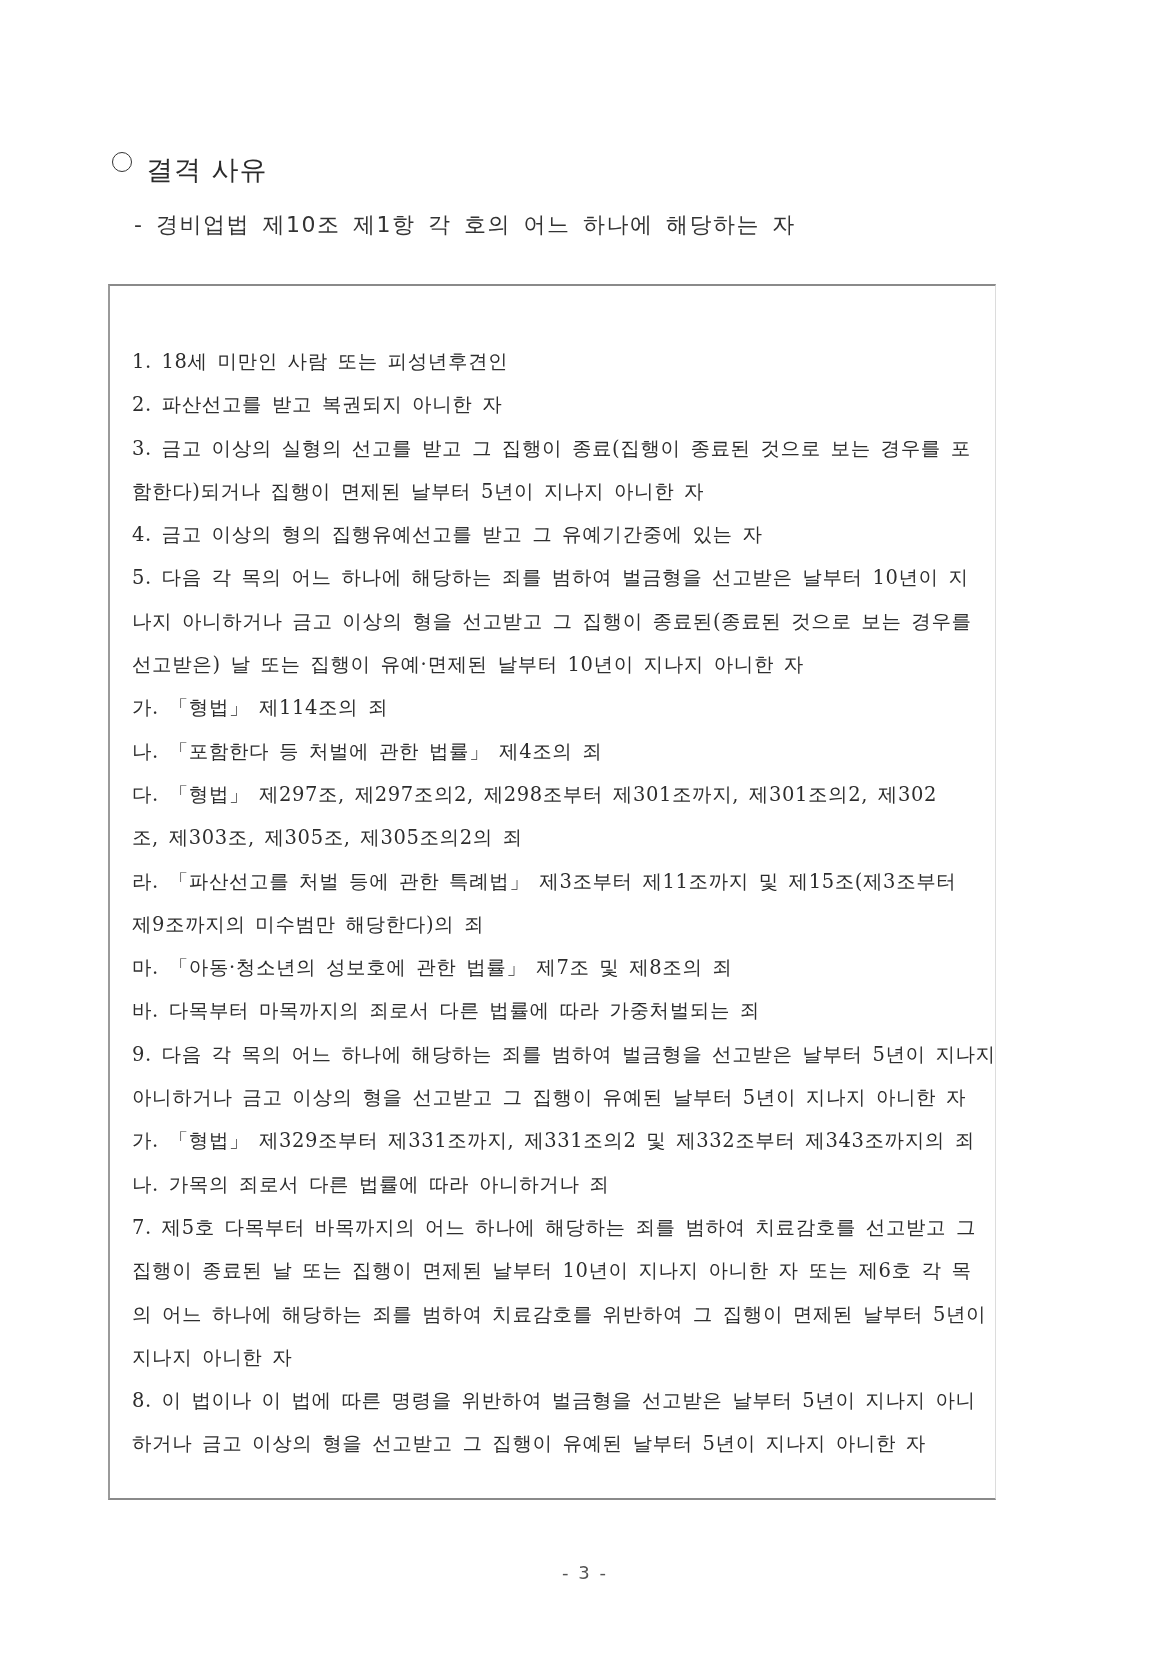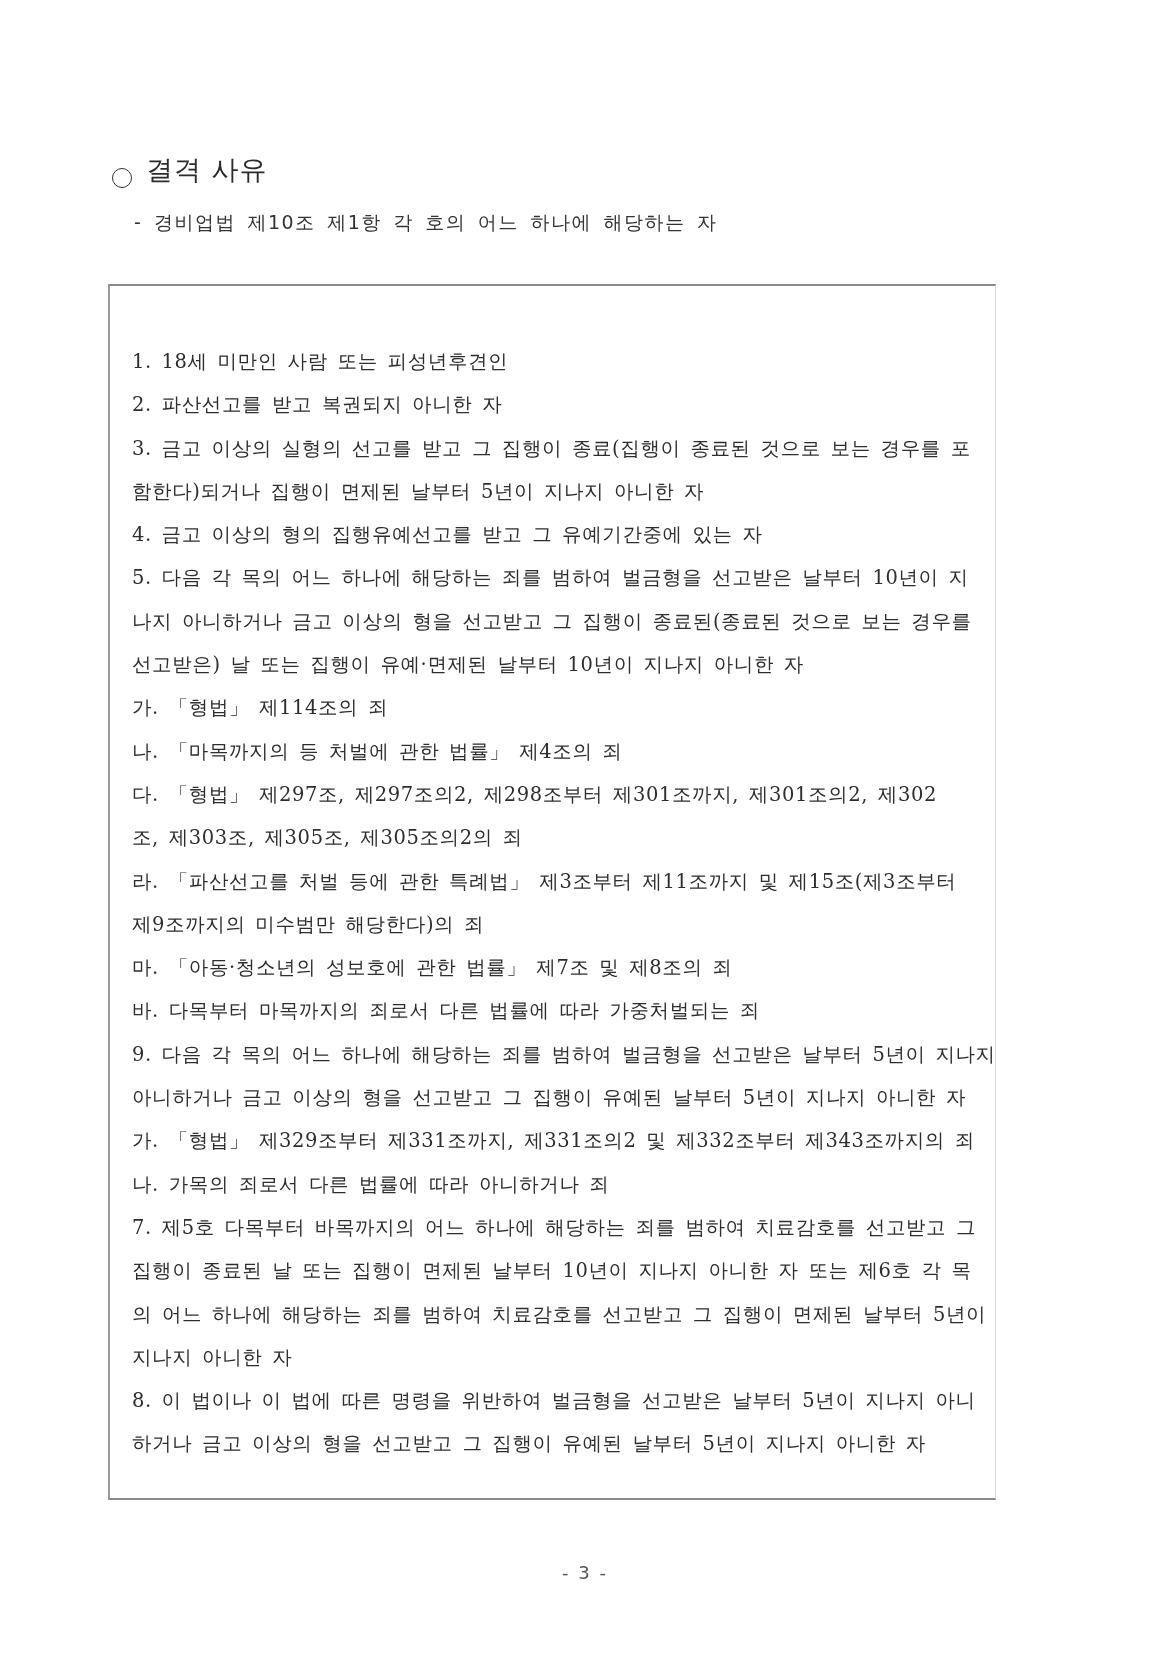--- a/index.html
+++ b/index.html
@@ -13,41 +13,41 @@
       position: relative;
       overflow: hidden;
       font-family: "DejaVu Serif", "Liberation Serif", serif;
       color: #2a2a2a;
     }
     .section-heading {
       position: absolute;
       left: 112px;
       top: 152px;
       display: flex;
-      align-items: flex-end;
+      align-items: flex-start;
       font-family: "DejaVu Sans", "Liberation Sans", sans-serif;
       font-size: 27px;
       color: #2b2b2b;
       letter-spacing: 1px;
     }
     .circle-bullet {
       display: inline-block;
       width: 20px;
       height: 20px;
       border: 1.6px solid #333;
       border-radius: 50%;
       margin-right: 14px;
       box-sizing: border-box;
     }
     .subheading {
       position: absolute;
       left: 134px;
       top: 210px;
       font-family: "DejaVu Sans", "Liberation Sans", sans-serif;
-      font-size: 19px;
+      font-size: 22px;
       color: #333;
       letter-spacing: 1.5px;
       word-spacing: 4px;
     }
     .box {
       position: absolute;
       left: 108px;
       top: 284px;
       width: 888px;
       height: 1216px;
@@ -101,33 +101,33 @@
   <ul class="lines">
     <li class="line">1. 18세 미만인 사람 또는 피성년후견인</li>
     <li class="line">2. 파산선고를 받고 복권되지 아니한 자</li>
     <li class="line">3. 금고 이상의 실형의 선고를 받고 그 집행이 종료(집행이 종료된 것으로 보는 경우를 포</li>
     <li class="line">함한다)되거나 집행이 면제된 날부터 5년이 지나지 아니한 자</li>
     <li class="line">4. 금고 이상의 형의 집행유예선고를 받고 그 유예기간중에 있는 자</li>
     <li class="line">5. 다음 각 목의 어느 하나에 해당하는 죄를 범하여 벌금형을 선고받은 날부터 10년이 지</li>
     <li class="line">나지 아니하거나 금고 이상의 형을 선고받고 그 집행이 종료된(종료된 것으로 보는 경우를</li>
     <li class="line">선고받은) 날 또는 집행이 유예·면제된 날부터 10년이 지나지 아니한 자</li>
     <li class="line">가. 「형법」 제114조의 죄</li>
-    <li class="line">나. 「마목까지의 등 처벌에 관한 법률」 제4조의 죄</li>
+    <li class="line">나. 「포함한다 등 처벌에 관한 법률」 제4조의 죄</li>
     <li class="line">다. 「형법」 제297조, 제297조의2, 제298조부터 제301조까지, 제301조의2, 제302</li>
     <li class="line">조, 제303조, 제305조, 제305조의2의 죄</li>
     <li class="line">라. 「파산선고를 처벌 등에 관한 특례법」 제3조부터 제11조까지 및 제15조(제3조부터</li>
     <li class="line">제9조까지의 미수범만 해당한다)의 죄</li>
     <li class="line">마. 「아동·청소년의 성보호에 관한 법률」 제7조 및 제8조의 죄</li>
     <li class="line">바. 다목부터 마목까지의 죄로서 다른 법률에 따라 가중처벌되는 죄</li>
     <li class="line">9. 다음 각 목의 어느 하나에 해당하는 죄를 범하여 벌금형을 선고받은 날부터 5년이 지나지</li>
     <li class="line">아니하거나 금고 이상의 형을 선고받고 그 집행이 유예된 날부터 5년이 지나지 아니한 자</li>
     <li class="line">가. 「형법」 제329조부터 제331조까지, 제331조의2 및 제332조부터 제343조까지의 죄</li>
     <li class="line">나. 가목의 죄로서 다른 법률에 따라 아니하거나 죄</li>
     <li class="line">7. 제5호 다목부터 바목까지의 어느 하나에 해당하는 죄를 범하여 치료감호를 선고받고 그</li>
     <li class="line">집행이 종료된 날 또는 집행이 면제된 날부터 10년이 지나지 아니한 자 또는 제6호 각 목</li>
-    <li class="line">의 어느 하나에 해당하는 죄를 범하여 치료감호를 선고받고 그 집행이 면제된 날부터 5년이</li>
+    <li class="line">의 어느 하나에 해당하는 죄를 범하여 치료감호를 위반하여 그 집행이 면제된 날부터 5년이</li>
     <li class="line">지나지 아니한 자</li>
     <li class="line">8. 이 법이나 이 법에 따른 명령을 위반하여 벌금형을 선고받은 날부터 5년이 지나지 아니</li>
     <li class="line">하거나 금고 이상의 형을 선고받고 그 집행이 유예된 날부터 5년이 지나지 아니한 자</li>
   </ul>
 </div>
 
 <div class="page-number">- 3 -</div>
 
 </body></html>

